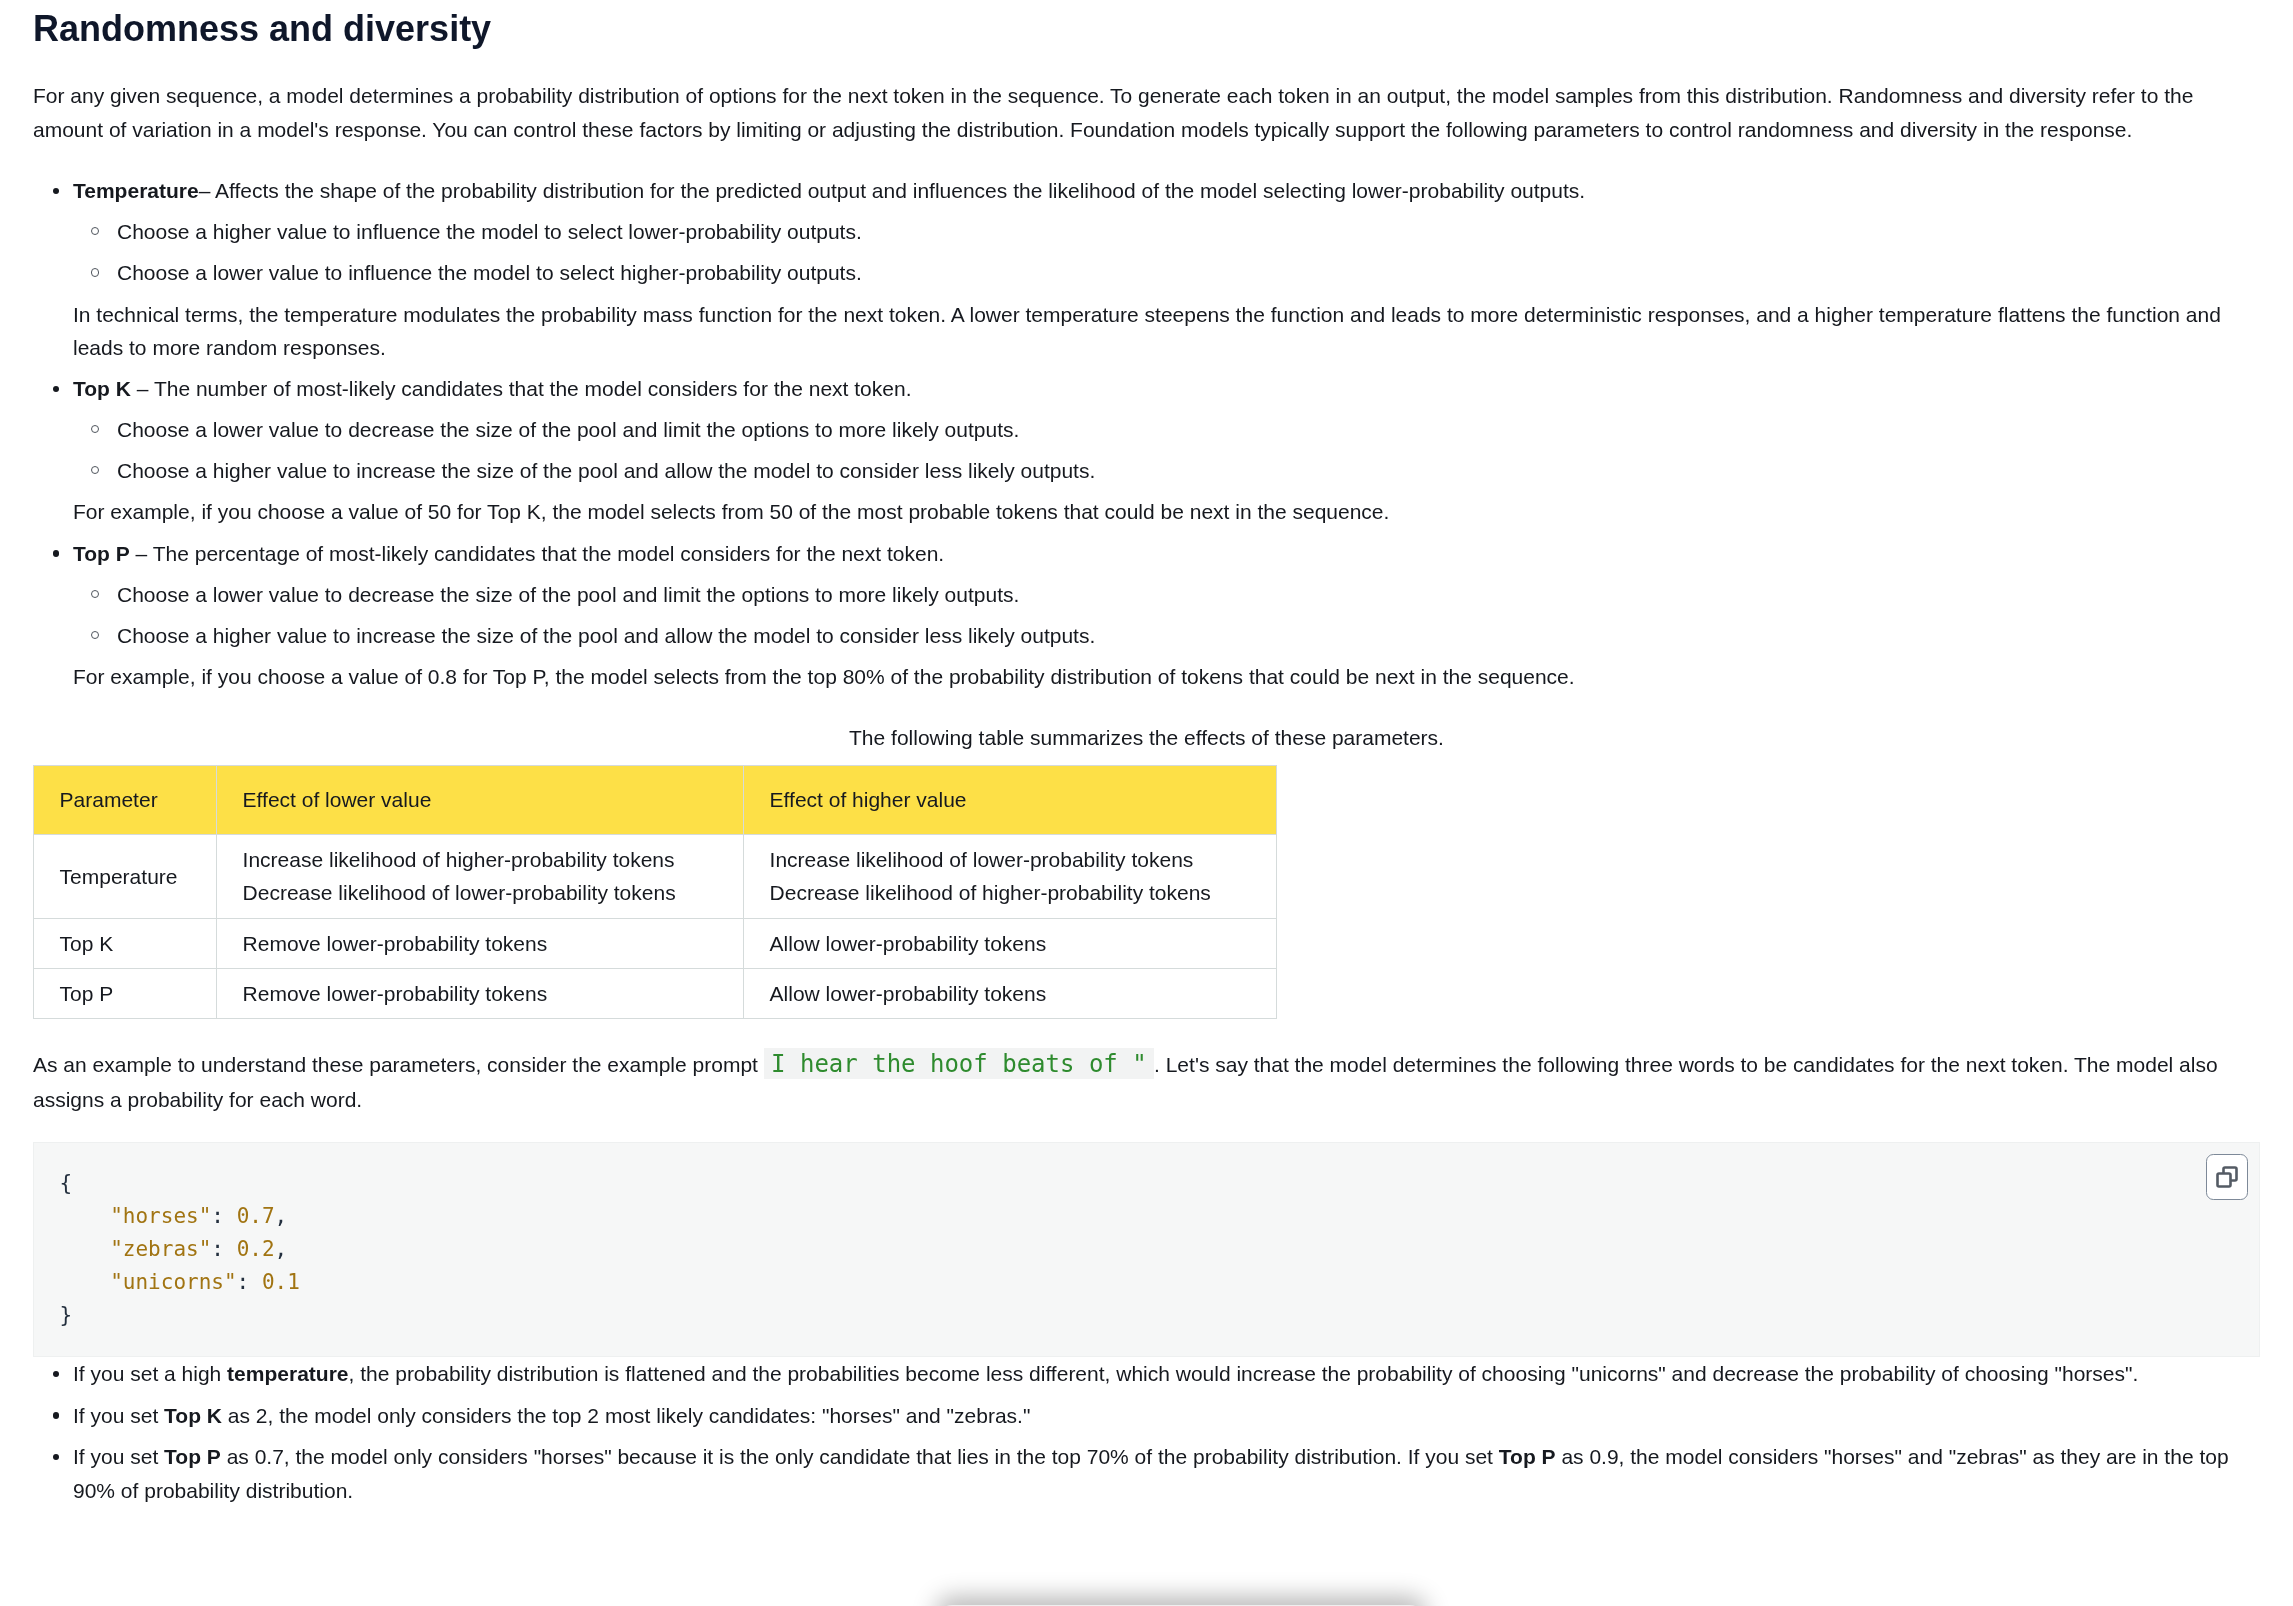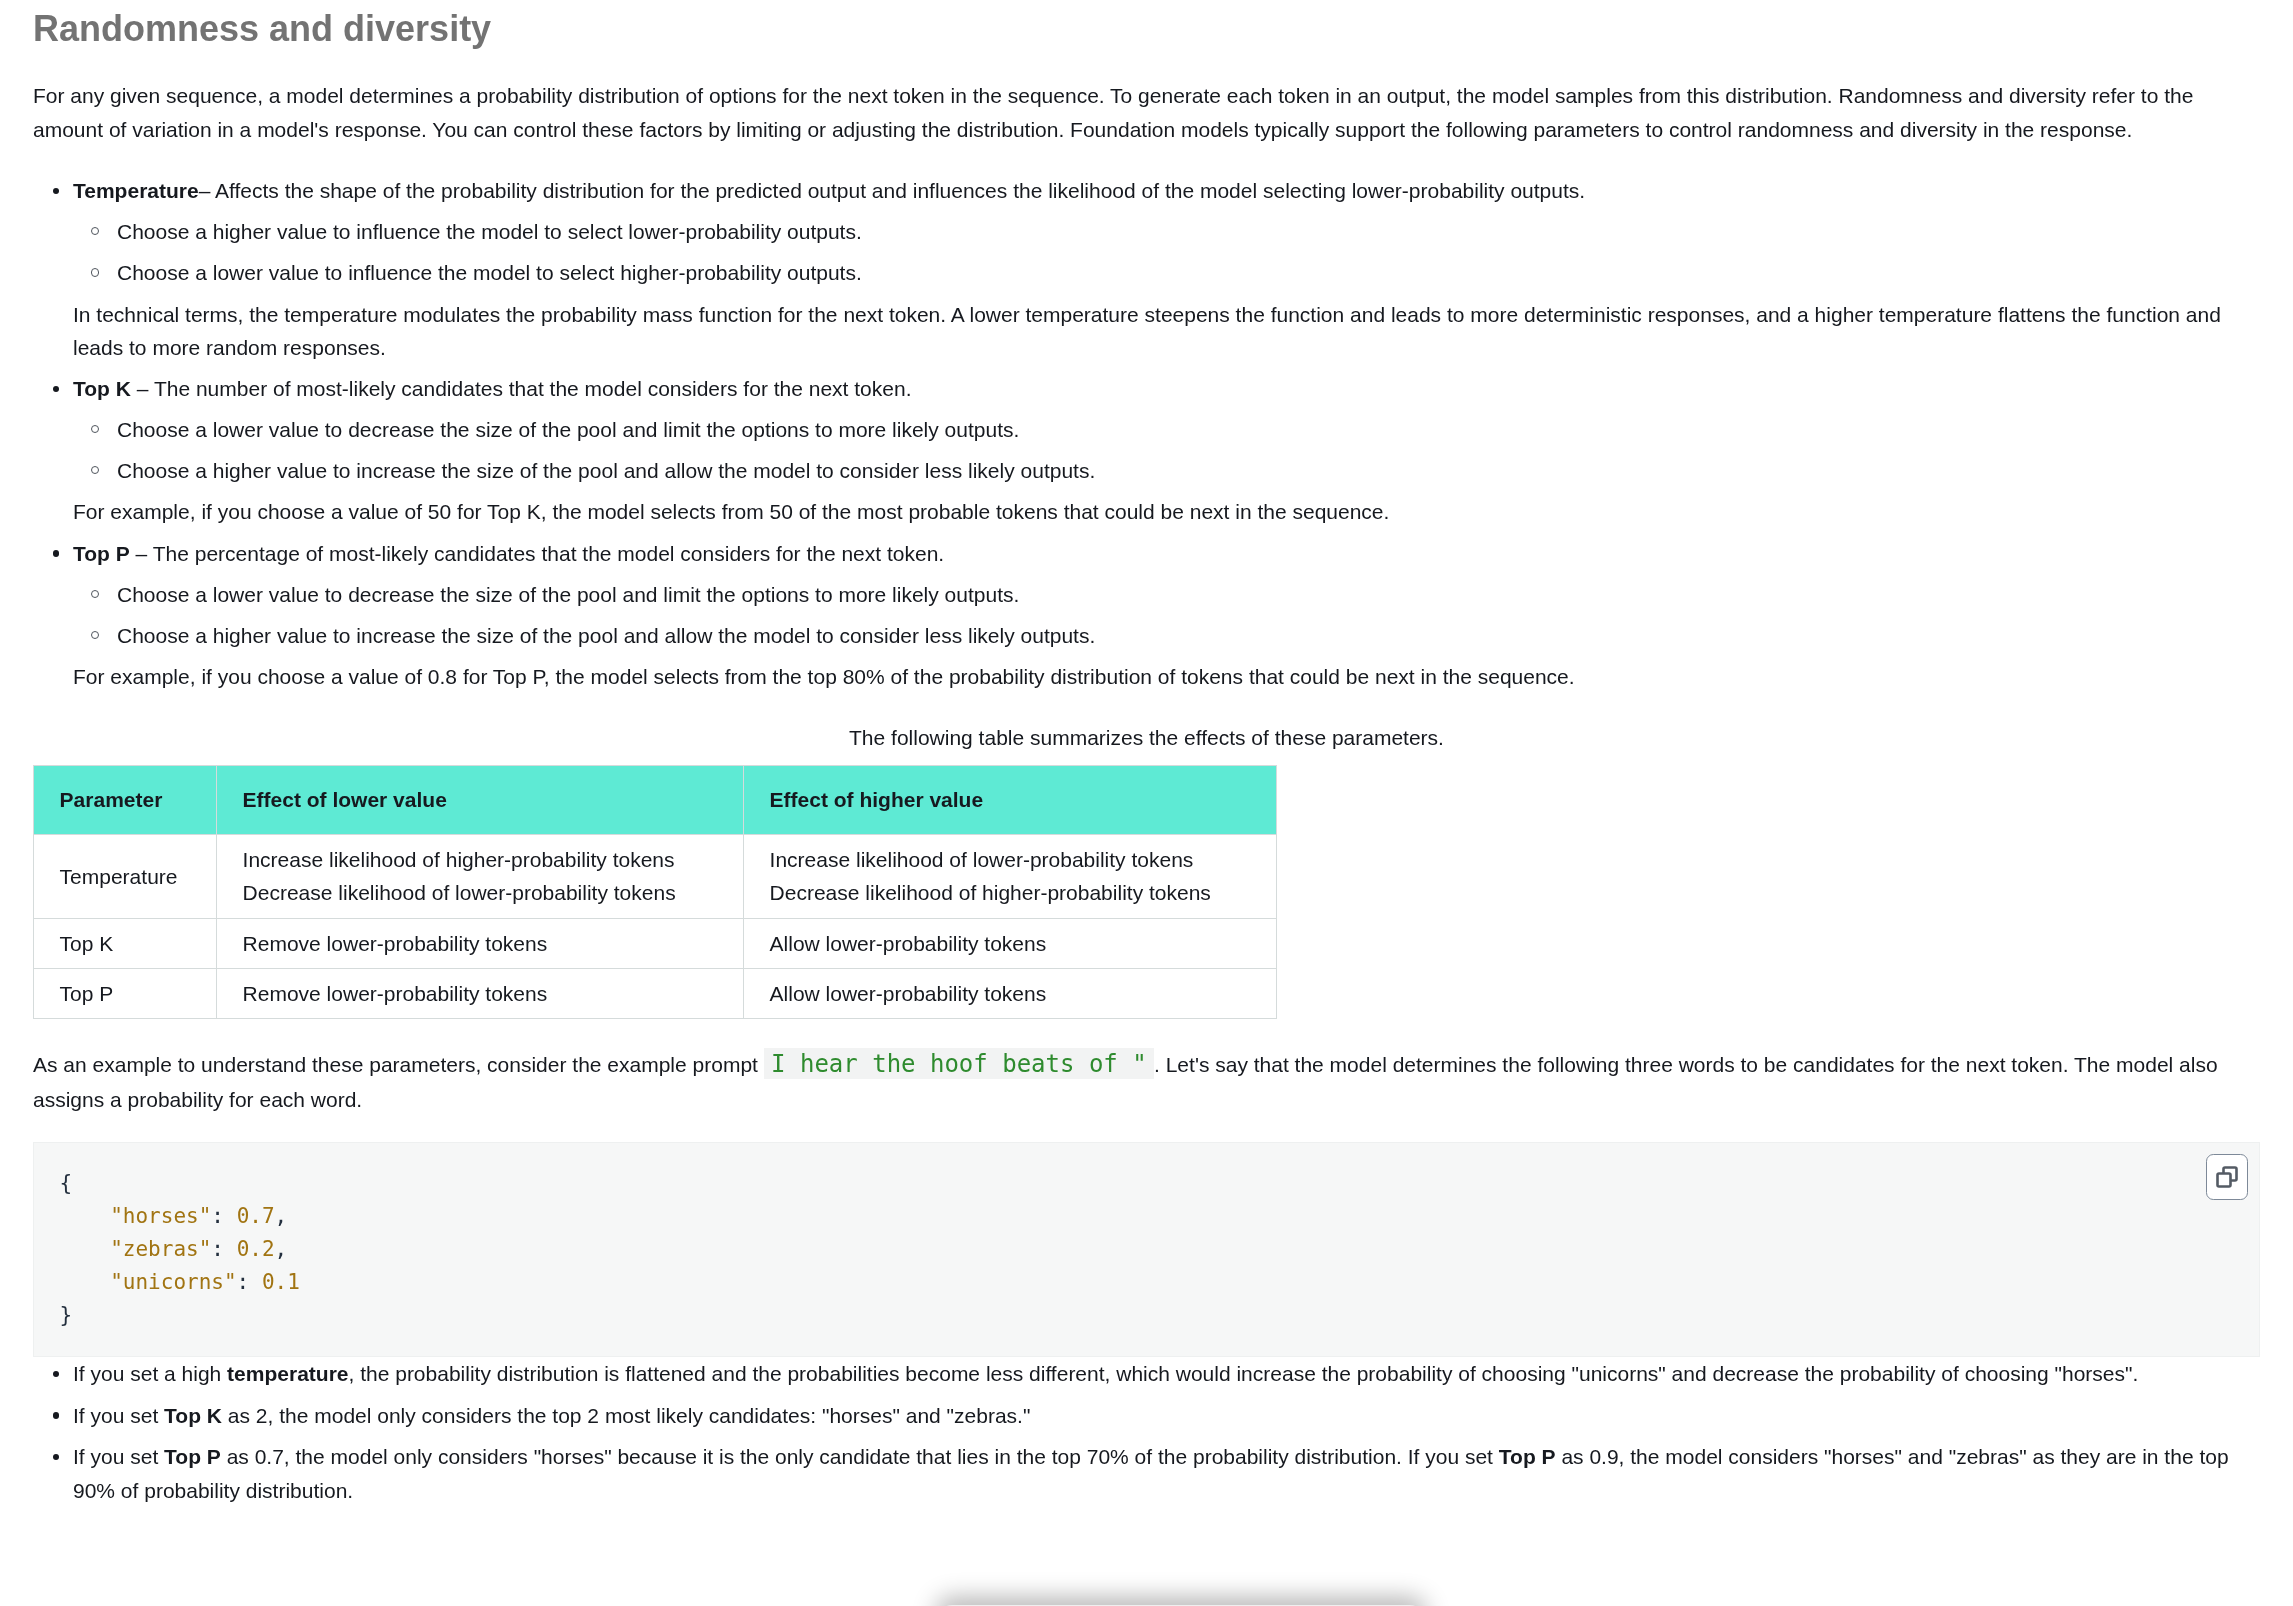--- a/index.html
+++ b/index.html
@@ -2,34 +2,34 @@
 <html style="font-size:14.6px"><head>
 <meta charset="utf-8">
 <style>
   html,body{margin:0;padding:0;}
   body{
     width:2293px;height:1606px;position:relative;overflow:hidden;
     background:#ffffff;color:#16191f;
     font-family:"Liberation Sans", sans-serif;font-size:21px;
   }
   .content{padding:7.3px 33px 0 33px;}
-  h1{font-size:36px;line-height:44px;margin:0 0 27.4px 0;font-weight:700;color:#737373;}
+  h1{font-size:36px;line-height:44px;margin:0 0 27.4px 0;font-weight:700;color:#0f172a;}
   .para{line-height:34px;margin:0 0 27.4px 0;}
   ul.plain{list-style:none;margin:0;padding:0;}
   .bhead,.sub,.note{line-height:33px;margin:0 0 8.2px 0;position:relative;}
   .bhead{padding-left:40px;}
   .bhead::before{content:"";position:absolute;left:20px;top:13.7px;width:6.4px;height:6.4px;border-radius:50%;background:#16191f;}
   .sub{padding-left:84px;}
   .sub::before{content:"";position:absolute;left:58px;top:12px;width:8.2px;height:8.2px;border-radius:50%;border:1.8px solid #50565e;background:#fff;box-sizing:border-box;}
   .note{padding-left:40px;}
   .table-intro{line-height:33px;margin:28px 0 11px 0;text-align:center;}
   table.effects{border-collapse:collapse;table-layout:fixed;width:1243px;margin:0;
     border:0.9px solid #d5dbdb;border-bottom:1.8px solid #8d969c;background:#fff;}
   table.effects col.c1{width:183px;} table.effects col.c2{width:527px;} table.effects col.c3{width:533px;}
-  table.effects th{background:#5eead4;text-align:left;font-weight:700;padding:22px 25.6px;border:0.9px solid #d5dbdb;font-size:21px;}
+  table.effects th{background:#fde047;text-align:left;font-weight:400;padding:22px 25.6px;border:0.9px solid #d5dbdb;font-size:21px;}
   table.effects td{padding:8.2px 25.6px;border:0.9px solid #d5dbdb;vertical-align:middle;line-height:33px;font-size:21px;}
   .example-para{line-height:35px;margin:27.4px 0 0 0;}
   .inline-code{font-family:"DejaVu Sans Mono", monospace;color:#2e8b2e;background:#f2f3f3;padding:1.8px 7.3px;font-size:24px;}
   .codeblock{position:relative;margin-top:25.6px;background:#f6f7f7;border:0.9px solid #eef0f0;padding:24px 25.6px;box-sizing:border-box;min-height:214px;}
   .codeline{font-family:"DejaVu Sans Mono", monospace;font-size:21px;line-height:33px;white-space:pre;color:#232f3e;}
   .tok-s{color:#a17412;}
   .tok-p{color:#232f3e;}
   .copy-btn{position:absolute;top:11px;right:11px;width:42px;height:46px;background:#ffffff;
     border:1.8px solid #7d8998;border-radius:7.3px;cursor:pointer;display:flex;align-items:center;justify-content:center;padding:0;}
   .final-list{margin-top:24px;}

